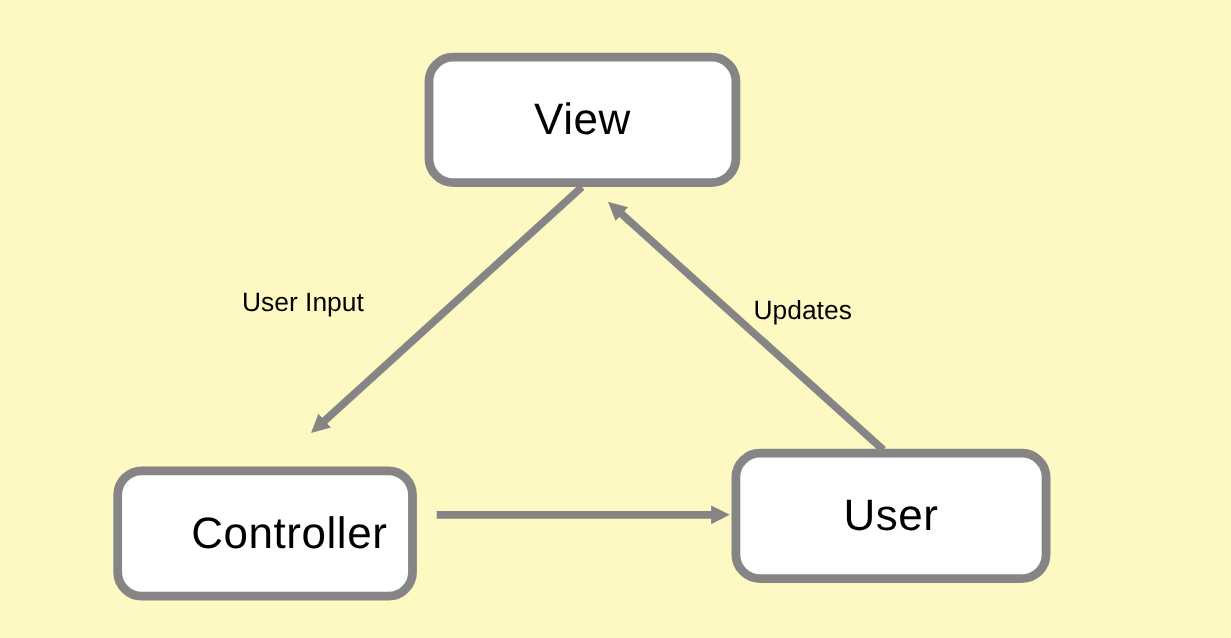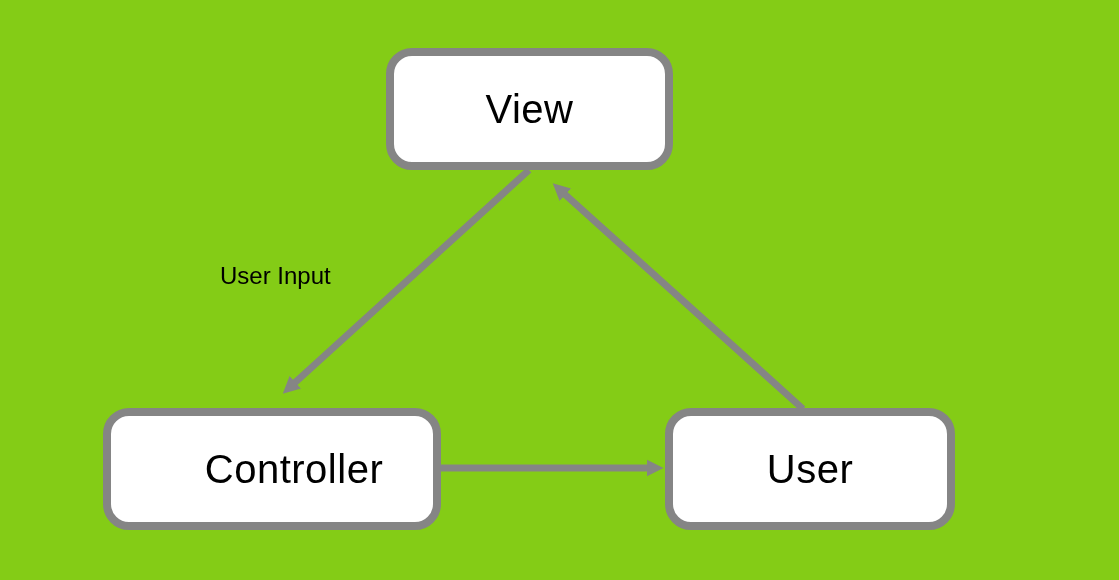--- a/index.html
+++ b/index.html
@@ -4,21 +4,21 @@
 <style>
   html, body {
     margin: 0;
     padding: 0;
     background: #ffffff;
   }
   .canvas {
     position: relative;
     width: 1119px;
     height: 580px;
-    background: #84cc16;
+    background: #fef9c3;
     font-family: "Liberation Sans", "DejaVu Sans", sans-serif;
     overflow: hidden;
   }
   .edges-layer {
     position: absolute;
     left: 0;
     top: 0;
     width: 1119px;
     height: 580px;
   }
@@ -29,21 +29,21 @@
     border: 8px solid #858585;
     border-radius: 26px;
     display: flex;
     align-items: center;
     justify-content: center;
     font-size: 40px;
     color: #000000;
     letter-spacing: 0.5px;
   }
   .node-view       { left: 386px; top: 48px;  width: 287px; height: 122px; }
-  .node-controller { left: 103px; top: 408px; width: 338px; height: 122px; padding-left: 44px; }
+  .node-controller { left: 103px; top: 424px; width: 276px; height: 122px; padding-left: 44px; }
   .node-model      { left: 665px; top: 408px; width: 290px; height: 122px; }
   .edge-label {
     position: absolute;
     font-size: 24px;
     color: #000000;
     text-align: left;
     white-space: nowrap;
   }
   .label-user-input { left: 220px; top: 262px; width: 160px; }
   .label-updates    { left: 685px; top: 269px; width: 160px; }
@@ -75,15 +75,16 @@
   <div class="node node-controller">
     <span>Controller</span>
   </div>
 
   <div class="node node-model">
     <span>User</span>
   </div>
 
   <div class="edge-label label-user-input">User Input</div>
 
+  <div class="edge-label label-updates">Updates</div>
 
 
 </div>
 
 </body></html>

